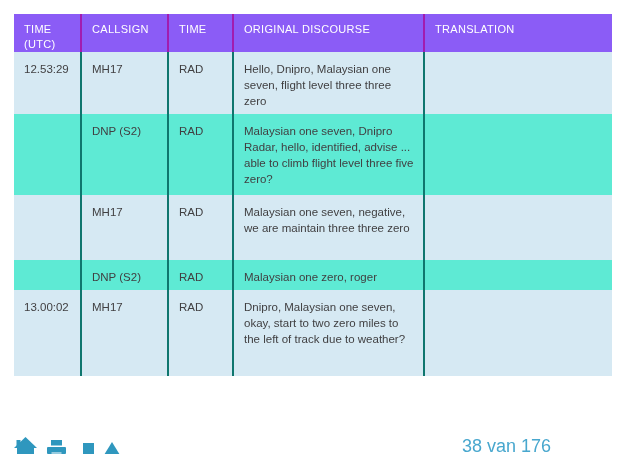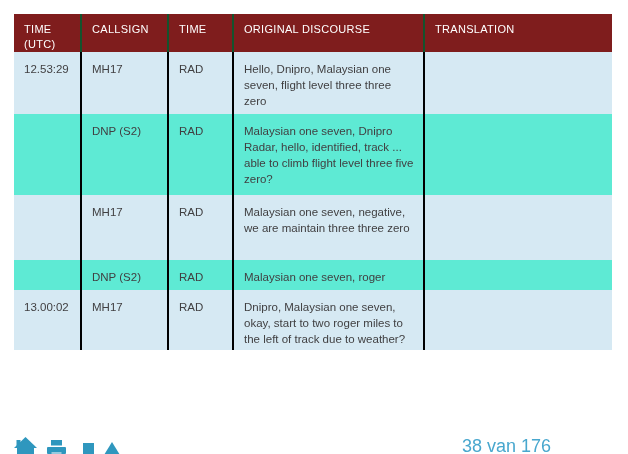--- a/index.html
+++ b/index.html
@@ -27,44 +27,44 @@
     border-collapse: collapse;
     table-layout: fixed;
   }
   table.comms th, table.comms td {
     vertical-align: top;
     text-align: left;
     font-weight: normal;
     overflow: hidden;
   }
   thead th {
-    background: #7f1d1d;
+    background: #8b5cf6;
     color: #ffffff;
     font-weight: bold;
     font-size: 11px;
     line-height: 15px;
     letter-spacing: 0.3px;
     padding: 8px 20px 0 10px;
     height: 37px;
   }
-  thead th + th { border-left: 2px solid #14532d; }
+  thead th + th { border-left: 2px solid #a21caf; }
   tbody td {
     color: #414042;
     font-size: 11.5px;
     line-height: 16px;
     padding: 9px 9px 0 10px;
   }
-  tbody td + td { border-left: 2px solid #000000; }
+  tbody td + td { border-left: 2px solid #0f766e; }
   tbody tr.alt { background: #d6e9f3; }
   tbody tr.plain { background: #5eead4; }
   tr.r1 { height: 62px; }
   tr.r2 { height: 81px; }
   tr.r3 { height: 65px; }
   tr.r4 { height: 30px; }
-  tr.r5 { height: 60px; }
+  tr.r5 { height: 86px; }
 
   
   .page-indicator {
     position: absolute;
     top: 436px;
     left: 462px;
     width: 150px;
     text-align: left;
     font-size: 18px;
     color: #48a7ce;
@@ -108,42 +108,42 @@
         <td>12.53:29</td>
         <td>MH17</td>
         <td>RAD</td>
         <td>Hello, Dnipro, Malaysian one seven, flight level three three zero</td>
         <td></td>
       </tr>
       <tr class="plain r2">
         <td></td>
         <td>DNP (S2)</td>
         <td>RAD</td>
-        <td>Malaysian one seven, Dnipro Radar, hello, identified, track ... able to climb flight level three five zero?</td>
+        <td>Malaysian one seven, Dnipro Radar, hello, identified, advise ... able to climb flight level three five zero?</td>
         <td></td>
       </tr>
       <tr class="alt r3">
         <td></td>
         <td>MH17</td>
         <td>RAD</td>
         <td>Malaysian one seven, negative, we are maintain three three zero</td>
         <td></td>
       </tr>
       <tr class="plain r4">
         <td></td>
         <td>DNP (S2)</td>
         <td>RAD</td>
-        <td>Malaysian one seven, roger</td>
+        <td>Malaysian one zero, roger</td>
         <td></td>
       </tr>
       <tr class="alt r5">
         <td>13.00:02</td>
         <td>MH17</td>
         <td>RAD</td>
-        <td>Dnipro, Malaysian one seven, okay, start to two roger miles to the left of track due to weather?</td>
+        <td>Dnipro, Malaysian one seven, okay, start to two zero miles to the left of track due to weather?</td>
         <td></td>
       </tr>
     </tbody>
   </table>
 
   <div class="nav-icon icon-home">
     <svg width="23" height="22" viewBox="0 0 23 22">
       <rect x="2.5" y="3" width="4" height="7" fill="#2f97be"></rect>
       <polygon points="11.5,0 23,11 0,11" fill="#2f97be"></polygon>
       <rect x="3" y="11" width="17" height="11" fill="#2f97be"></rect>

